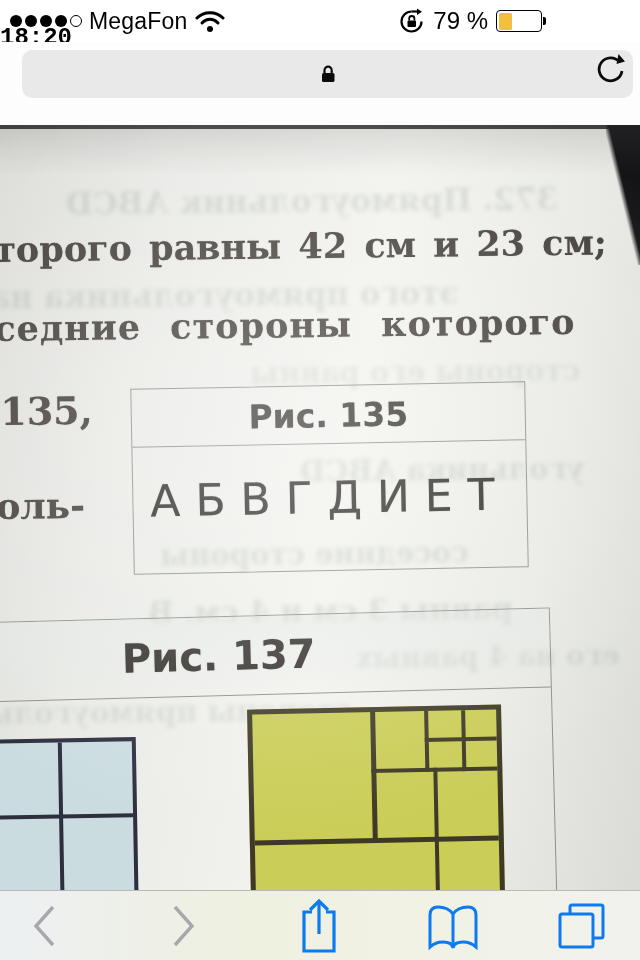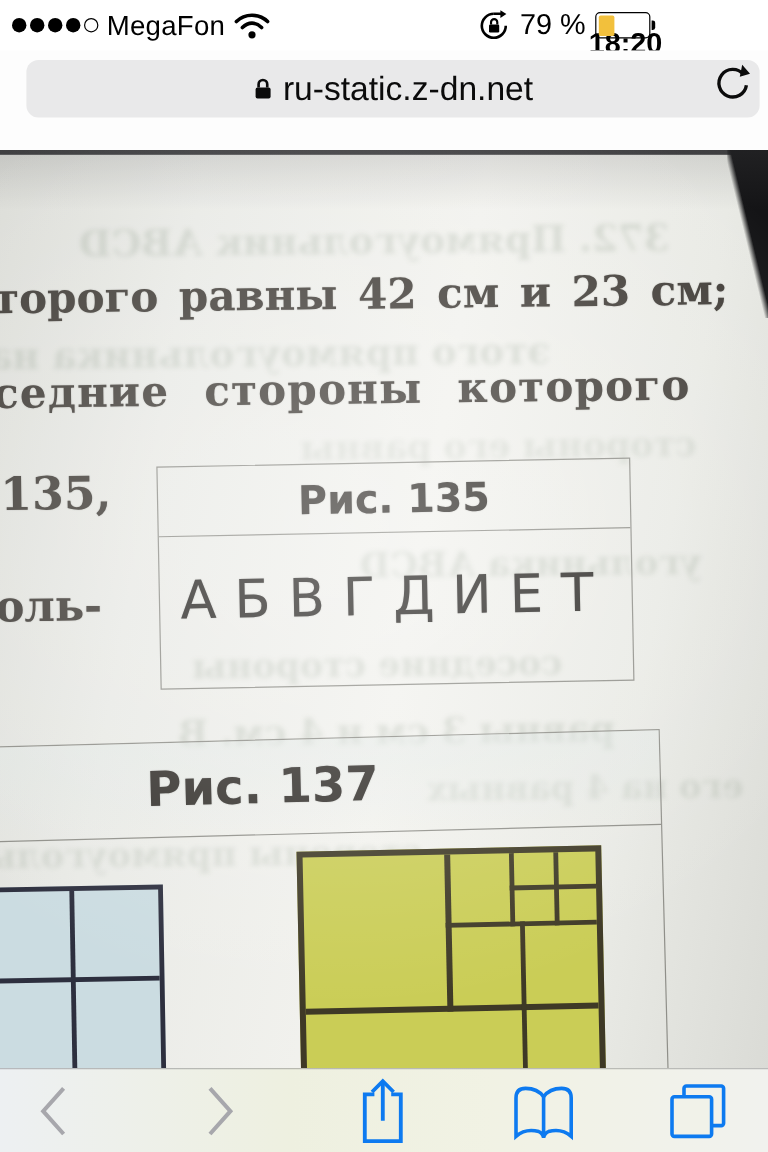--- a/index.html
+++ b/index.html
@@ -6,21 +6,21 @@
   #screen{position:relative;width:640px;height:960px;background:#ffffff;overflow:hidden;
           font-family:"Liberation Sans",sans-serif;-webkit-font-smoothing:antialiased;}
 
   
   .statusbar{position:absolute;left:0;top:0;width:552px;height:42px;background:#fff;color:#000;}
   .sb-left{position:absolute;left:10px;top:0;height:42px;display:flex;align-items:center;gap:7px;}
   .dots{display:flex;align-items:center;gap:3px;}
   .dot{width:12px;height:12px;border-radius:50%;background:#000;}
   .dot.empty{background:transparent;border:1.5px solid #000;width:10px;height:10px;}
   .carrier{font-size:23px;letter-spacing:.2px;}
-  .sb-center{position:absolute;left:0;right:0;top:16px;height:42px;display:flex;align-items:center;justify-content:flex-end;}
+  .sb-center{position:absolute;left:0;right:0;top:16px;height:42px;display:flex;align-items:center;justify-content:flex-start;font-family:Liberation Mono, monospace;}
   .clock{font-size:24px;font-weight:700;}
   .sb-right{position:absolute;right:10px;top:0;height:42px;display:flex;align-items:center;gap:8px;}
   .battpct{font-size:24px;}
   .batt{position:relative;width:46px;height:22px;border:1.5px solid #000;border-radius:4px;display:flex;align-items:center;padding:1.5px;box-sizing:border-box;}
   .batt-fill{width:32%;height:100%;border-radius:1.5px;background:#f2c03c;}
   .batt-cap{position:absolute;right:-5px;top:6px;width:3.5px;height:8px;background:#000;border-radius:0 2px 2px 0;}
 
   
   .urlbar{position:absolute;left:0;top:42px;width:640px;height:83px;background:#fdfdfd;}
   .urlfield{position:absolute;left:22px;right:7px;top:8px;height:48px;background:#e9e9ea;border-radius:10px;
@@ -136,21 +136,20 @@
       </span>
     </div>
   </div>
 
   <div class="urlbar">
     <div class="urlfield">
       <svg width="16" height="20" viewBox="0 0 16 20">
         <path d="M4.5 9 V6.3 a3.6 3.6 0 0 1 7.2 0 V9" fill="none" stroke="#0b0b0b" stroke-width="2.2"></path>
         <rect x="2" y="9" width="12.5" height="9" rx="1.6" fill="#0b0b0b"></rect>
       </svg>
-      <span class="urltext">ru-static.z-dn.net</span>
     </div>
     <div class="refresh">
       <svg width="33" height="37" viewBox="0 0 33 37">
         <path d="M26.5 10 A11.5 11.5 0 1 0 29 19" fill="none" stroke="#0b0b0b" stroke-width="2.8"></path>
         <path d="M25.5 2 L32 9.5 L23.5 12 Z" fill="#0b0b0b"></path>
       </svg>
     </div>
   </div>
 
   <div class="photo">

